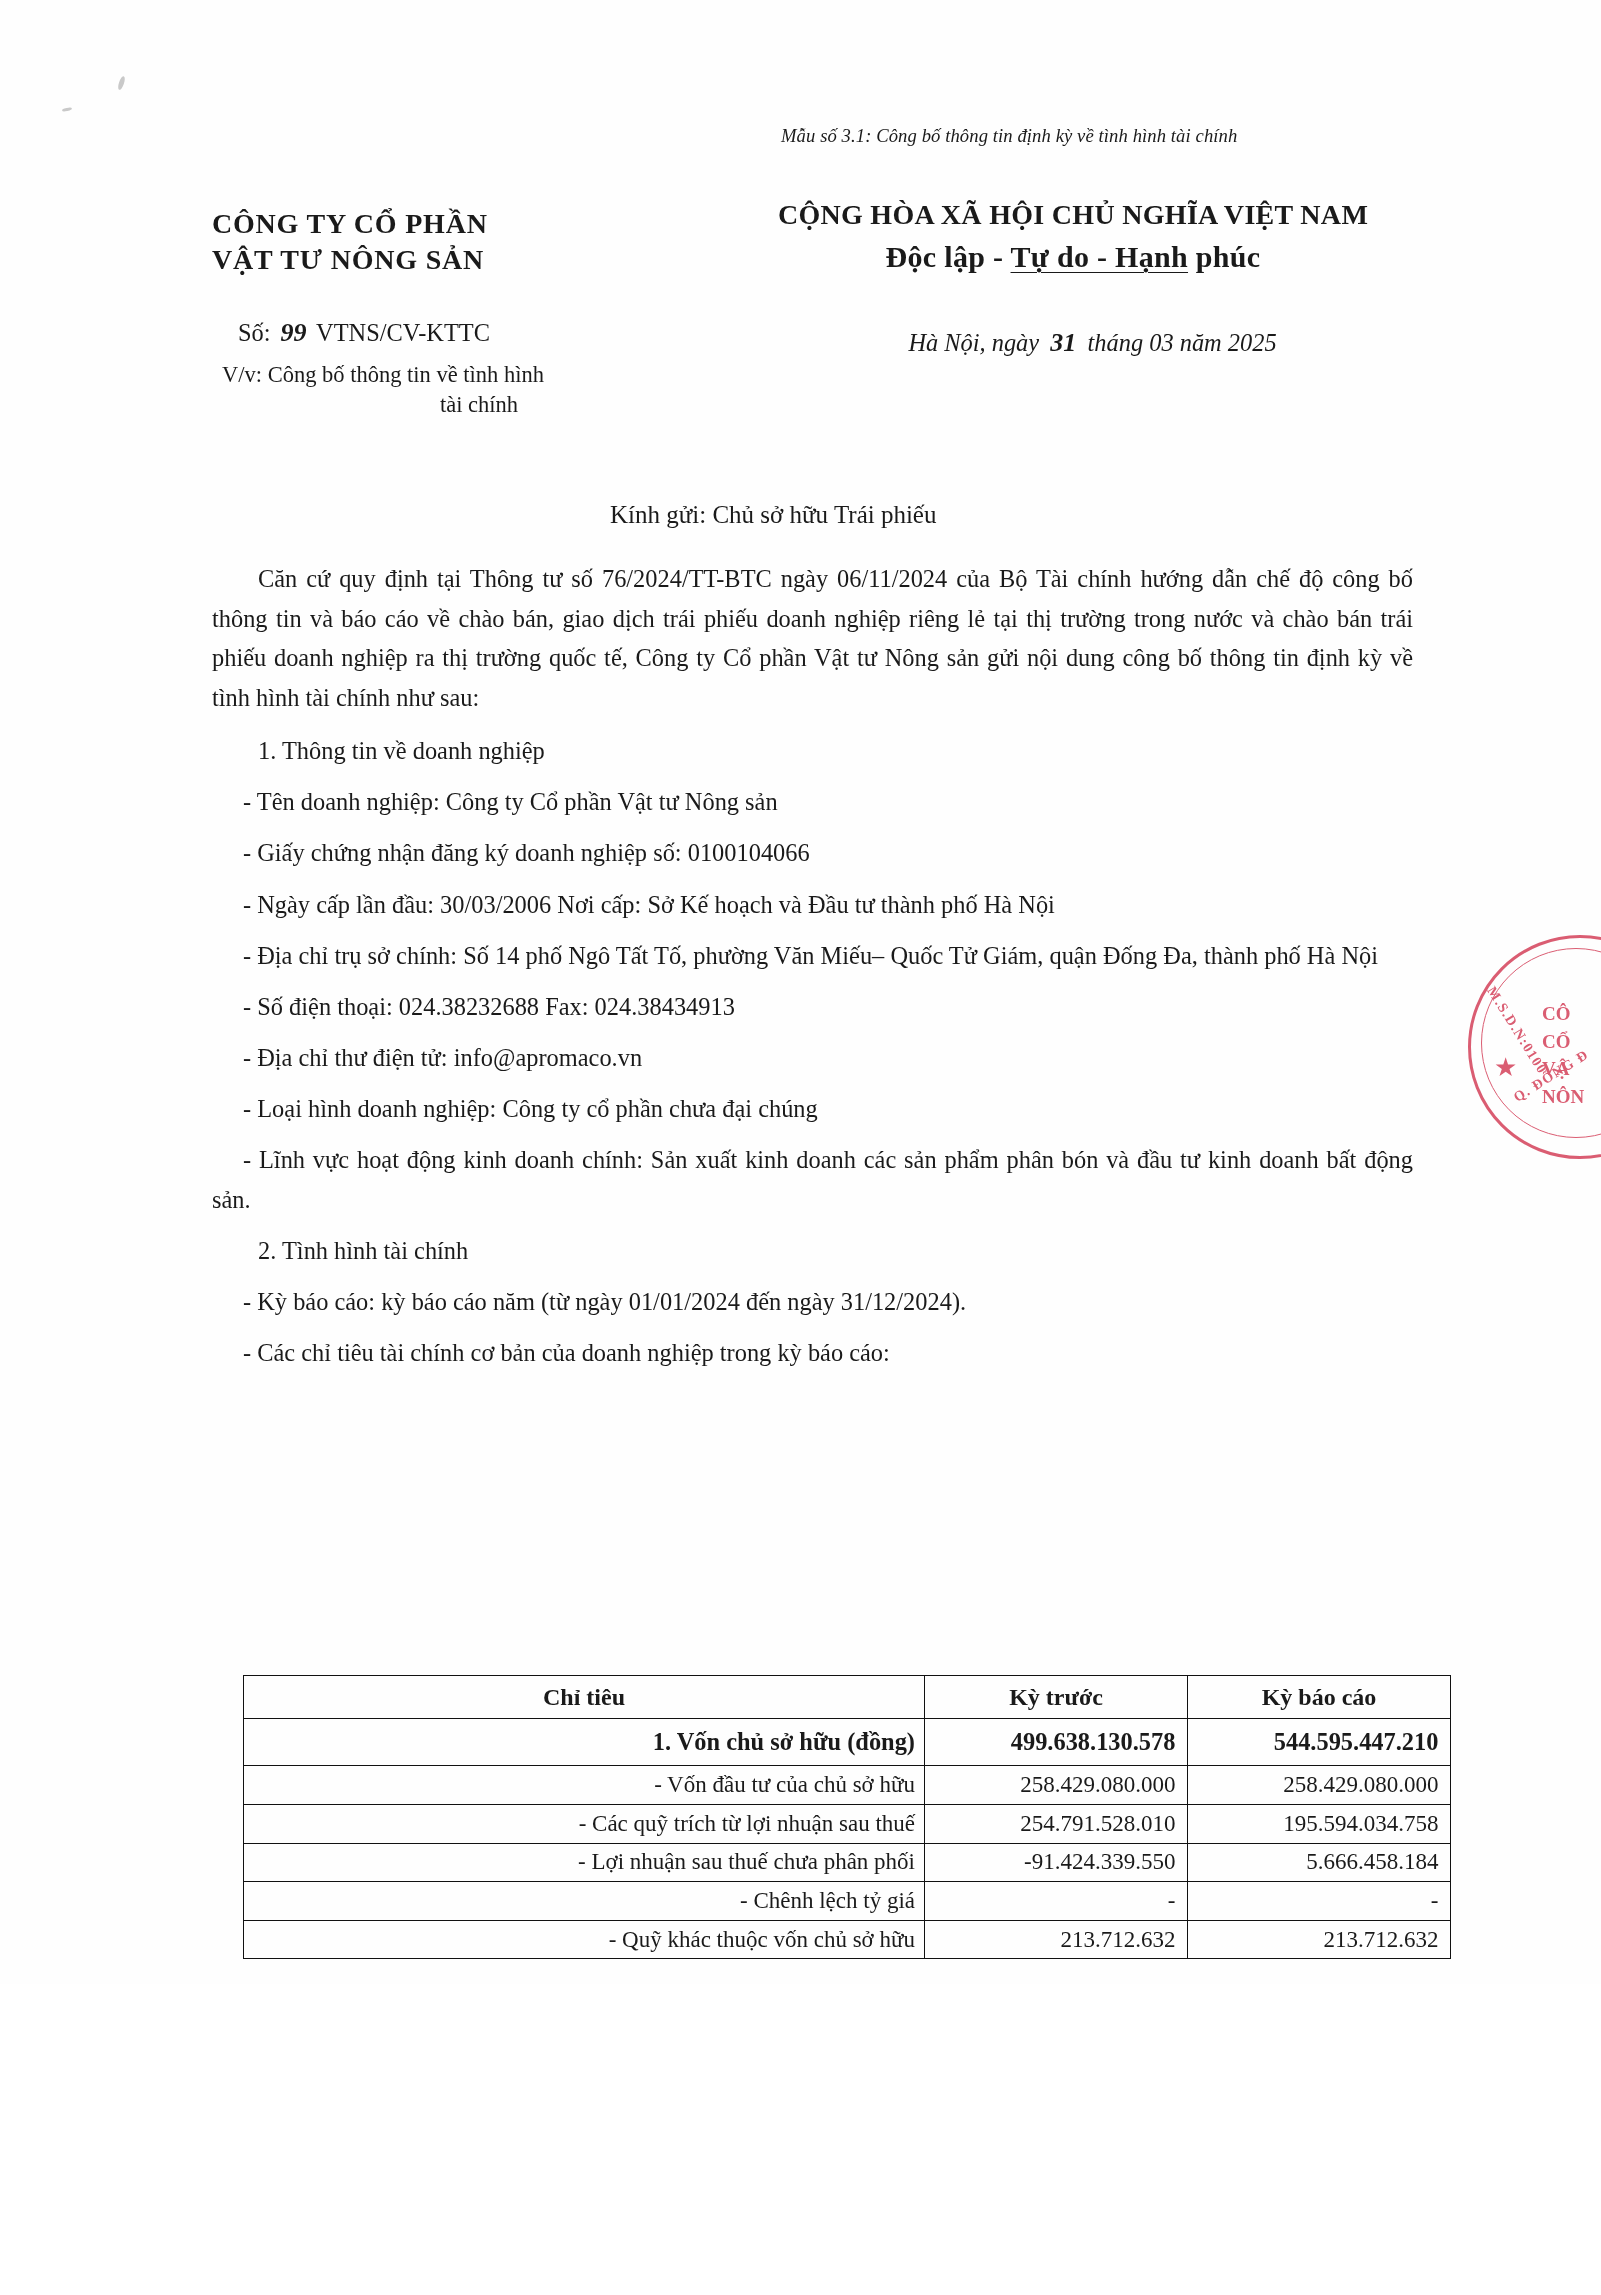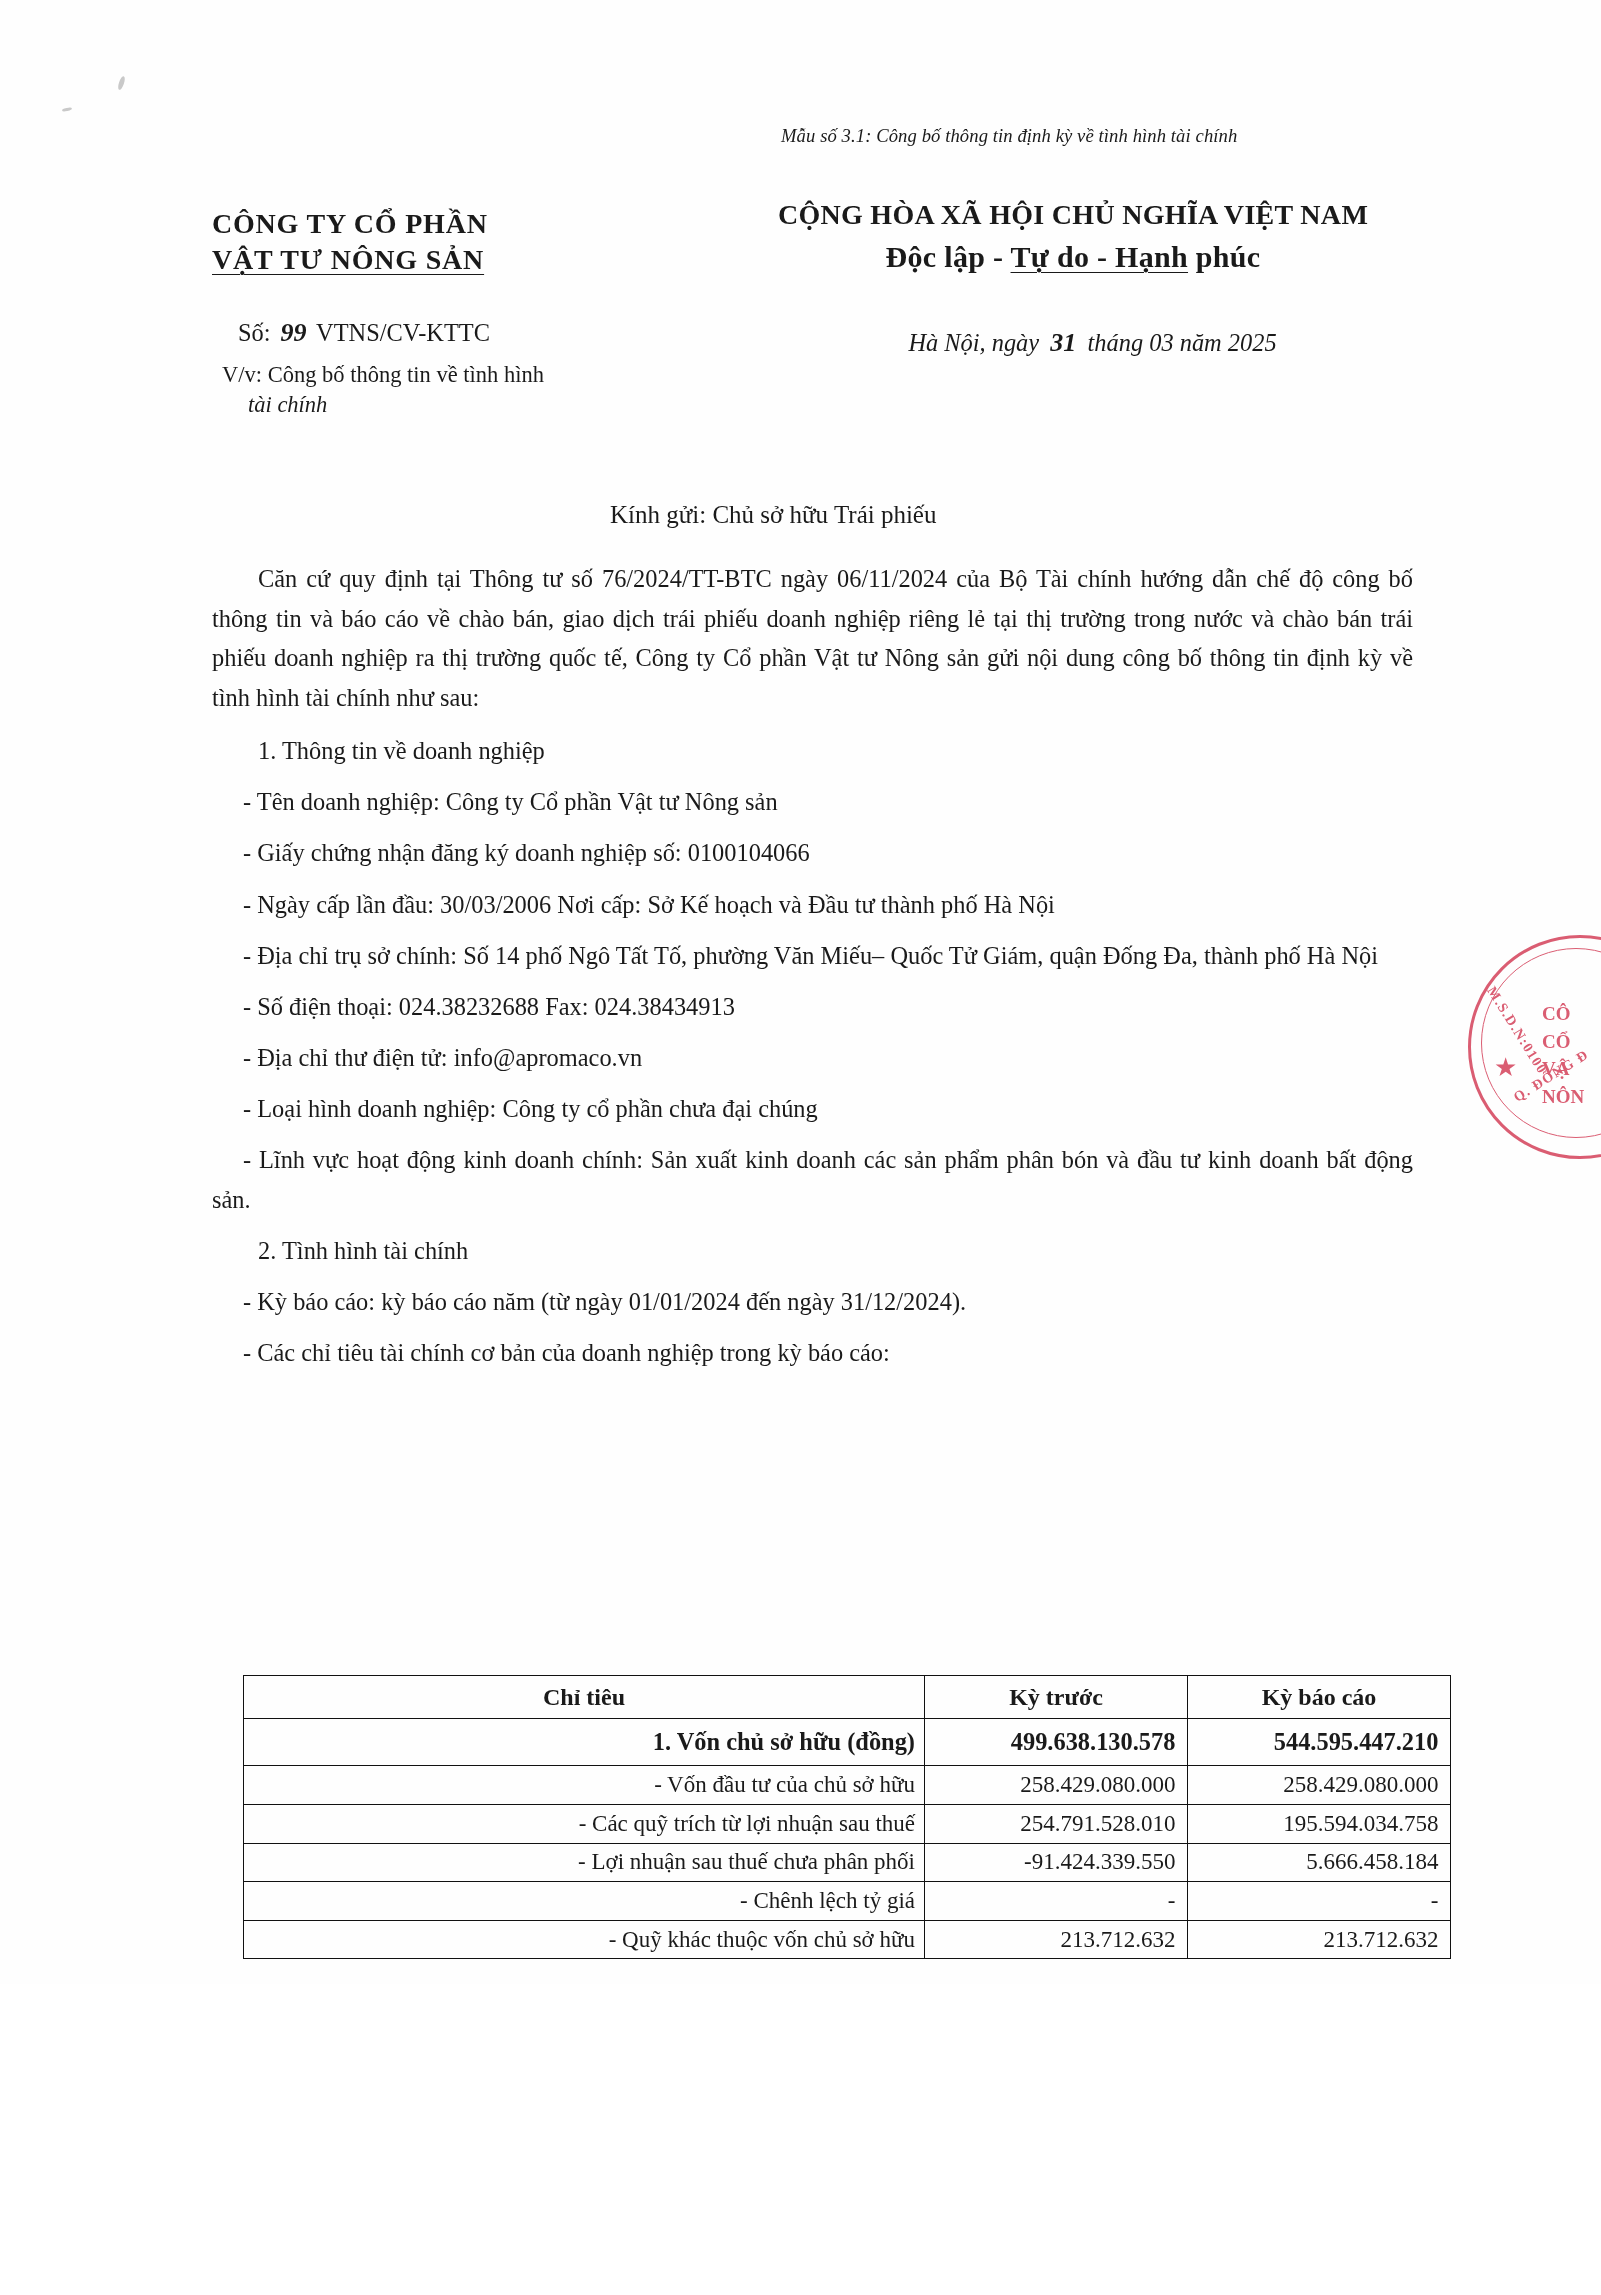--- a/index.html
+++ b/index.html
@@ -46,21 +46,20 @@
     width: 488px;
     text-align: left;
   }
   .company-line1, .company-line2 {
     font-weight: bold;
     font-size: 28px;
     letter-spacing: 0.8px;
     line-height: 1.28;
   }
   .company-line2 {
-    text-decoration: underline;
     text-underline-offset: 4.5px;
     text-decoration-thickness: 1.3px;
   }
 
   .doc-number {
     position: absolute;
     left: 238px;
     top: 318px;
     font-size: 24.4px;
     white-space: nowrap;
@@ -74,22 +73,22 @@
   .doc-subject {
     position: absolute;
     left: 222px;
     top: 360px;
     width: 488px;
     font-size: 22.5px;
     line-height: 1.34;
   }
   .doc-subject .l2 {
     display: block;
+    text-align: center;
     margin-left: 26px;
-    font-style: italic;
   }
 
   .national-block {
     position: absolute;
     left: 694px;
     top: 199px;
     width: 758px;
     text-align: center;
   }
   .nation-line1 {

